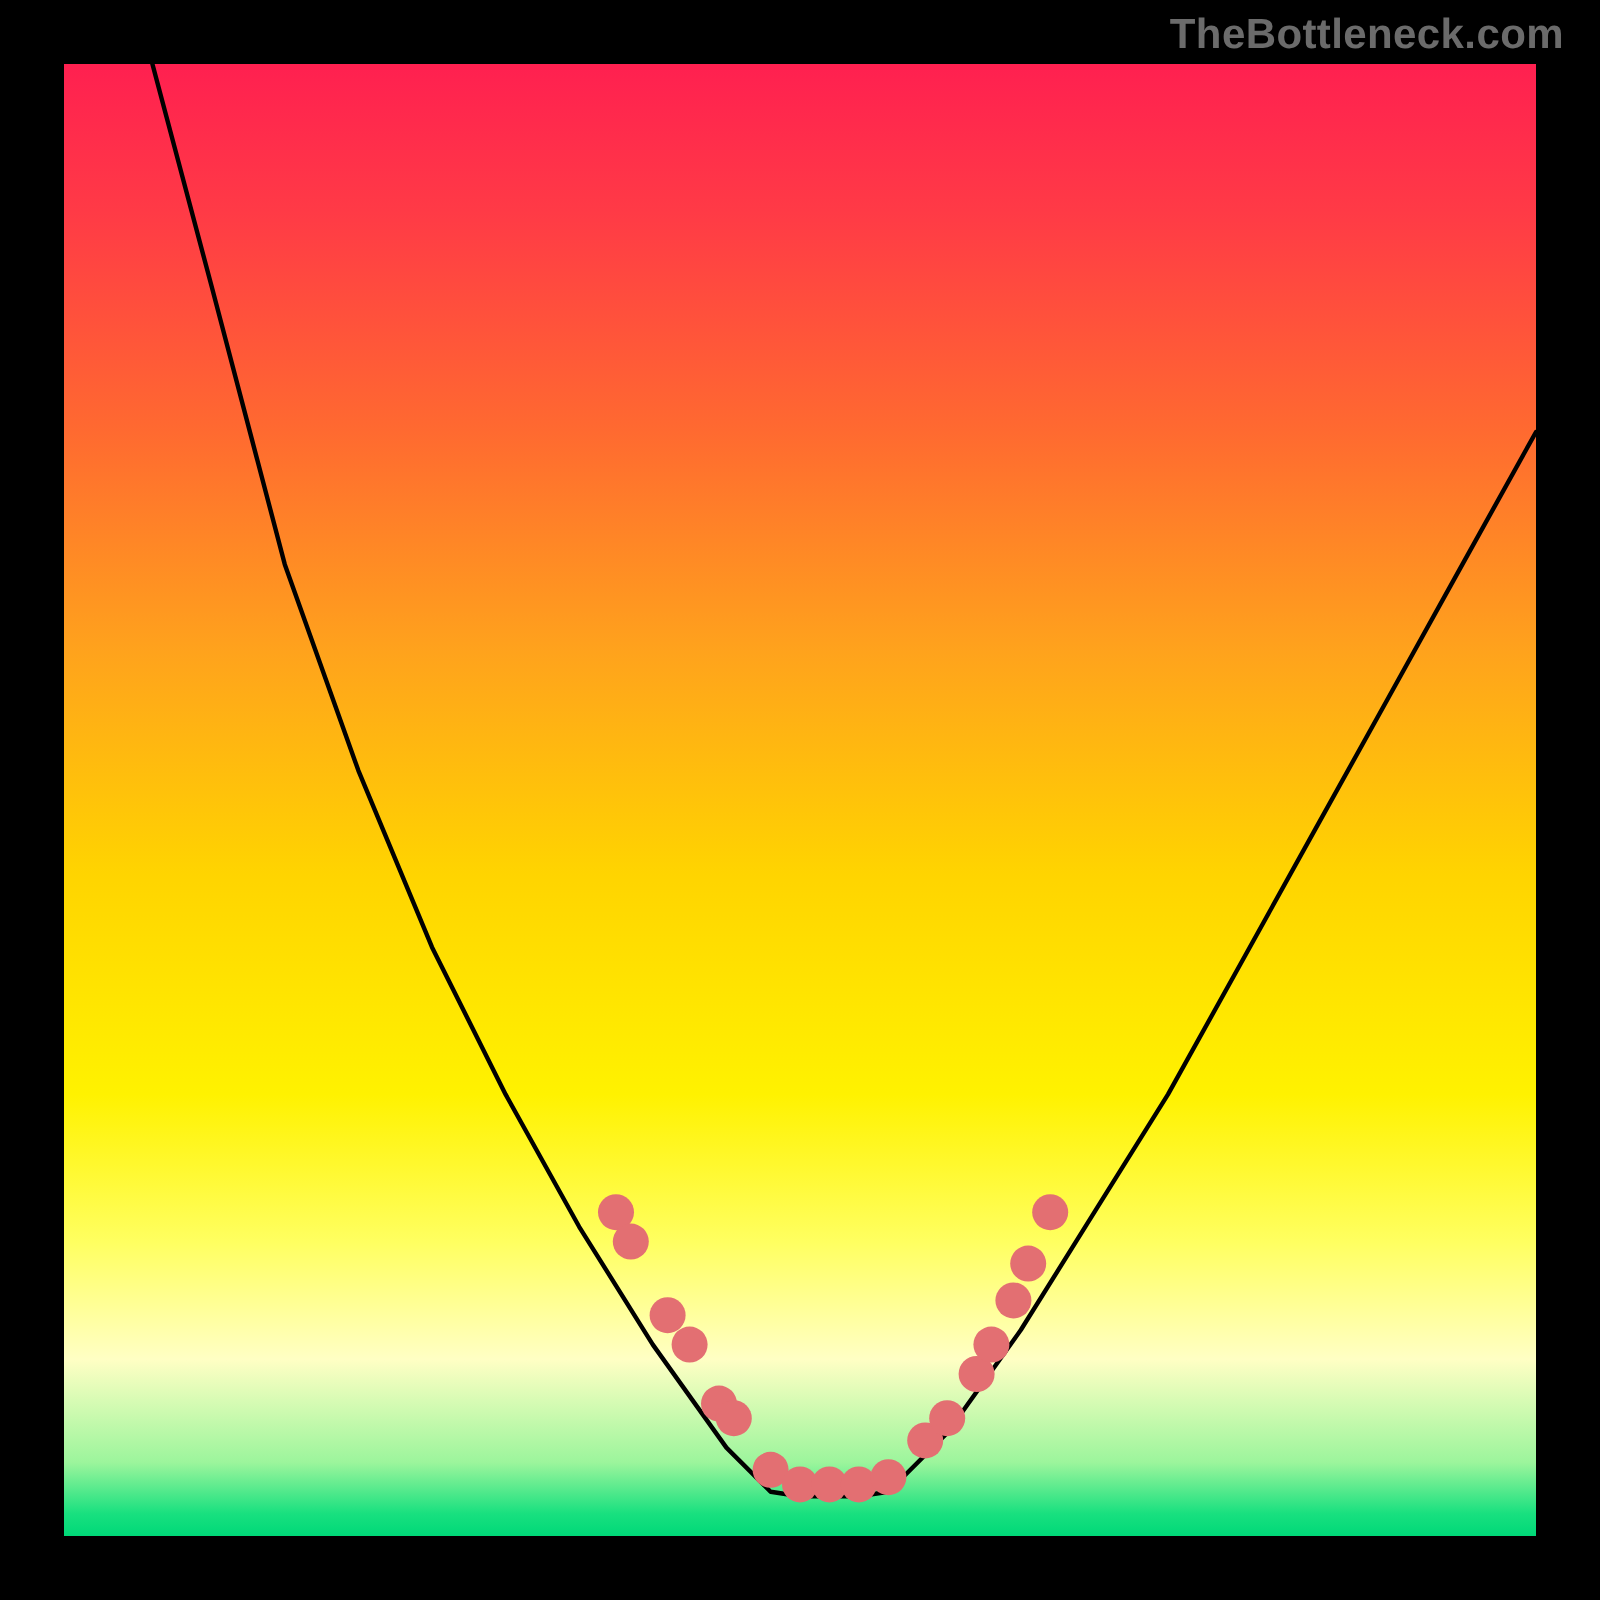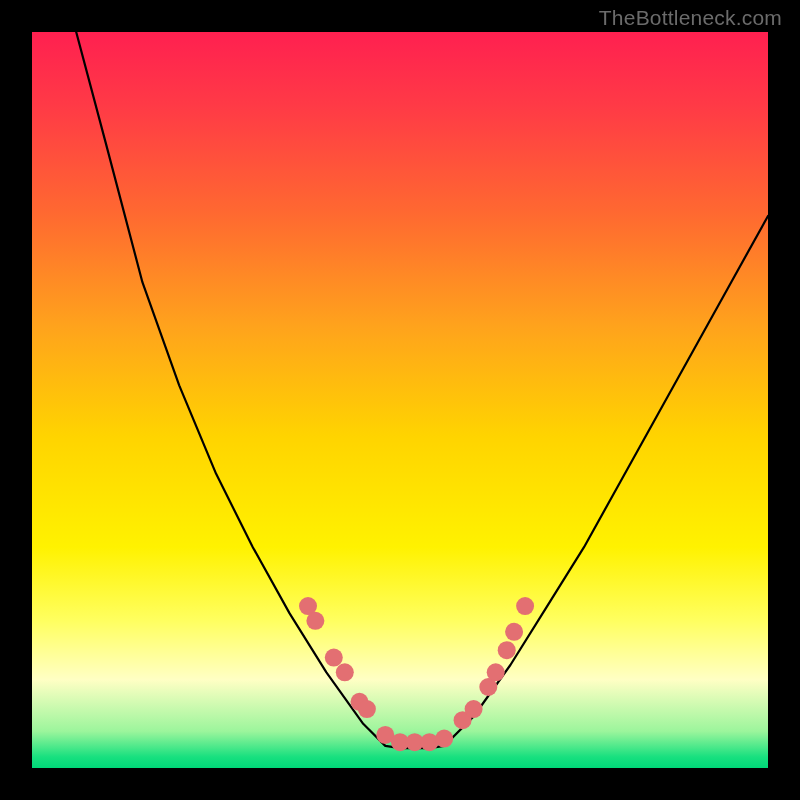--- a/index.html
+++ b/index.html
@@ -26,21 +26,21 @@
     width: 736px;
     height: 736px;
   }
   .watermark {
     position: absolute;
     top: 6px;
     right: 18px;
     color: #6b6b6b;
     font-size: 21px;
     letter-spacing: 0.2px;
-    font-weight: 400;
+    font-weight: 700;
   }
   svg { display: block; }
 </style>
 </head>
 <body>
 
 <div class="frame">
   <div class="watermark">TheBottleneck.com</div>
 
   <div class="plot">

